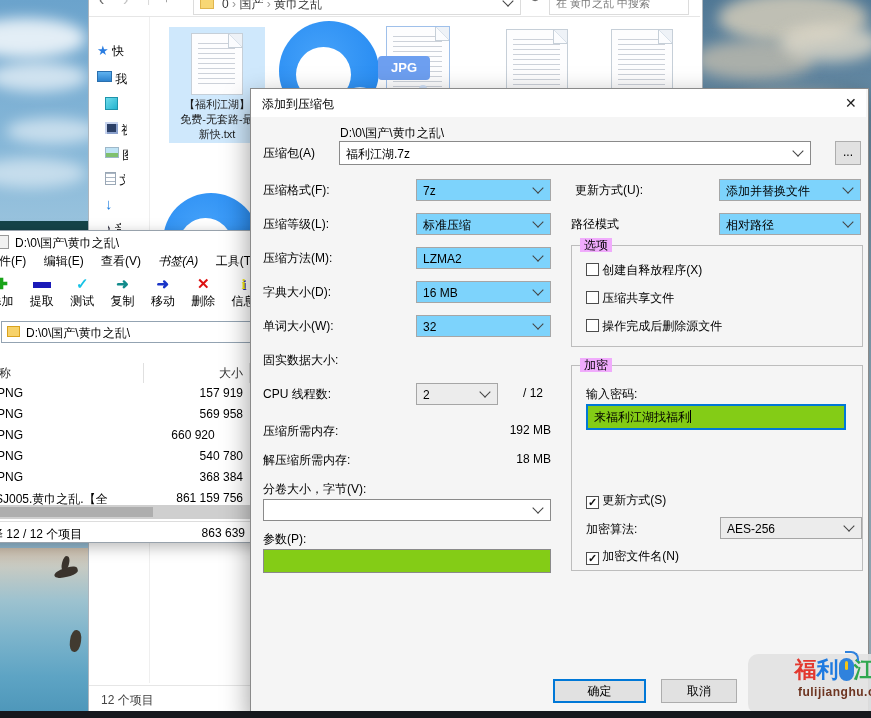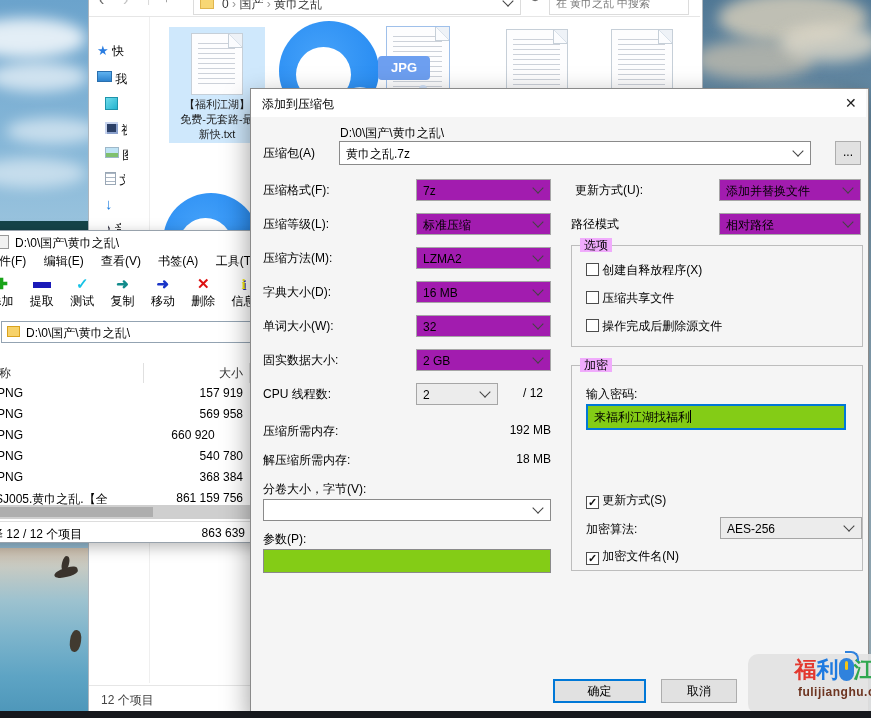--- a/index.html
+++ b/index.html
@@ -8,21 +8,21 @@
   .abs{position:absolute;}
   .cloud{position:absolute;border-radius:50%;filter:blur(7px);}
   
   .explorer{position:absolute;left:88px;top:-30px;width:613px;height:742px;background:#fff;
             border:1px solid #aeb6bd;z-index:1;}
   .fm{position:absolute;left:-20px;top:230px;width:302px;height:311px;background:#fff;
       border:1px solid #98a2ac;box-shadow:0 4px 14px rgba(0,0,0,.28);z-index:2;}
   .dialog{position:absolute;left:250px;top:88px;width:617px;height:627px;background:#f5f5f5;
           border:1px solid #8a8a8a;box-shadow:0 10px 26px rgba(0,0,0,.4);z-index:3;}
   
-  .combo{position:absolute;height:22px;background:#a21caf;border:1px solid #a6a6a6;
+  .combo{position:absolute;height:22px;background:#7dd3fc;border:1px solid #a6a6a6;
          line-height:22px;padding-left:6px;box-sizing:border-box;}
   .combo.white{background:#fff;border-color:#8a8a8a;}
   .chev{position:absolute;right:8px;top:50%;width:7px;height:7px;margin-top:-6px;
         border-right:1.5px solid #444;border-bottom:1.5px solid #444;transform:rotate(45deg);}
   .btn{position:absolute;background:#e1e1e1;border:1px solid #adadad;text-align:center;
        line-height:22px;box-sizing:border-box;}
   .btn.default{border:2px solid #0078d7;line-height:20px;}
   .input{position:absolute;background:#84cc16;border:1px solid #8a8a8a;box-sizing:border-box;}
   .input.focus{border:2px solid #0078d7;}
   .cb{display:inline-block;width:13px;height:13px;background:#fff;border:1px solid #4d4d4d;
@@ -158,21 +158,21 @@
 
   <div class="fm">
     <div class="abs" style="left:0;top:0;width:300px;height:22px;background:#fff;">
       <span class="abs" style="left:14px;top:4px;width:14px;height:14px;background:#f2f2f2;border:1px solid #999;box-sizing:border-box;"></span>
       <span class="abs" style="left:34px;top:4px;white-space:nowrap;">D:\0\国产\黄巾之乱\</span>
     </div>
     <div class="abs" style="left:6px;top:22px;width:294px;height:20px;white-space:nowrap;">
       <span style="margin-right:14px;">文件(F)</span>
       <span style="margin-right:14px;">编辑(E)</span>
       <span style="margin-right:14px;">查看(V)</span>
-      <span style="margin-right:14px;">书签(A)</span>
+      <span style="margin-right:14px;font-style:italic;">书签(A)</span>
       <span>工具(T)</span>
     </div>
     <div class="abs" style="left:2px;top:44px;width:298px;height:44px;white-space:nowrap;">
       <div style="display:inline-block;width:37px;text-align:center;">
         <span class="tbi" style="color:#18a318;">✚</span>
         <span>添加</span>
       </div>
       <div style="display:inline-block;width:37px;text-align:center;">
         <span class="tb-extract-bar"></span>
         <span>提取</span>
@@ -252,21 +252,21 @@
 
   <div class="dialog">
     <div class="abs" style="left:0;top:0;width:615px;height:28px;background:#fff;">
       <span class="abs" style="left:11px;top:7px;">添加到压缩包</span>
       <span class="abs" style="left:594px;top:6px;font-size:14px;color:#222;">✕</span>
     </div>
 
     <span class="lbl" style="left:12px;top:56px;">压缩包(A)</span>
     <span class="lbl" style="left:89px;top:36px;">D:\0\国产\黄巾之乱\</span>
     <div class="combo white" style="left:88px;top:52px;width:472px;height:24px;line-height:24px;">
-      <span>黄巾之乱.7z</span>
+      <span>福利江湖.7z</span>
       <span class="chev"></span>
     </div>
     <div class="btn" style="left:584px;top:52px;width:26px;height:24px;line-height:20px;">...</div>
 
     <span class="lbl" style="left:12px;top:93px;">压缩格式(F):</span>
     <div class="combo" style="left:165px;top:90px;width:135px;">
       <span>7z</span>
       <span class="chev"></span>
     </div>
     <span class="lbl" style="left:12px;top:127px;">压缩等级(L):</span>
@@ -283,24 +283,20 @@
     <div class="combo" style="left:165px;top:192px;width:135px;">
       <span>16 MB</span>
       <span class="chev"></span>
     </div>
     <span class="lbl" style="left:12px;top:229px;">单词大小(W):</span>
     <div class="combo" style="left:165px;top:226px;width:135px;">
       <span>32</span>
       <span class="chev"></span>
     </div>
     <span class="lbl" style="left:12px;top:263px;">固实数据大小:</span>
-    <div class="combo" style="left:165px;top:260px;width:135px;">
-      <span>2 GB</span>
-      <span class="chev"></span>
-    </div>
 
     <span class="lbl" style="left:12px;top:297px;">CPU 线程数:</span>
     <div class="combo" style="left:165px;top:294px;width:82px;background:#ececec;">
       <span>2</span>
       <span class="chev"></span>
     </div>
     <span class="lbl" style="left:272px;top:297px;">/ 12</span>
 
     <span class="lbl" style="left:12px;top:334px;">压缩所需内存:</span>
     <span class="lbl" style="left:200px;top:334px;width:100px;text-align:right;">192 MB</span>

